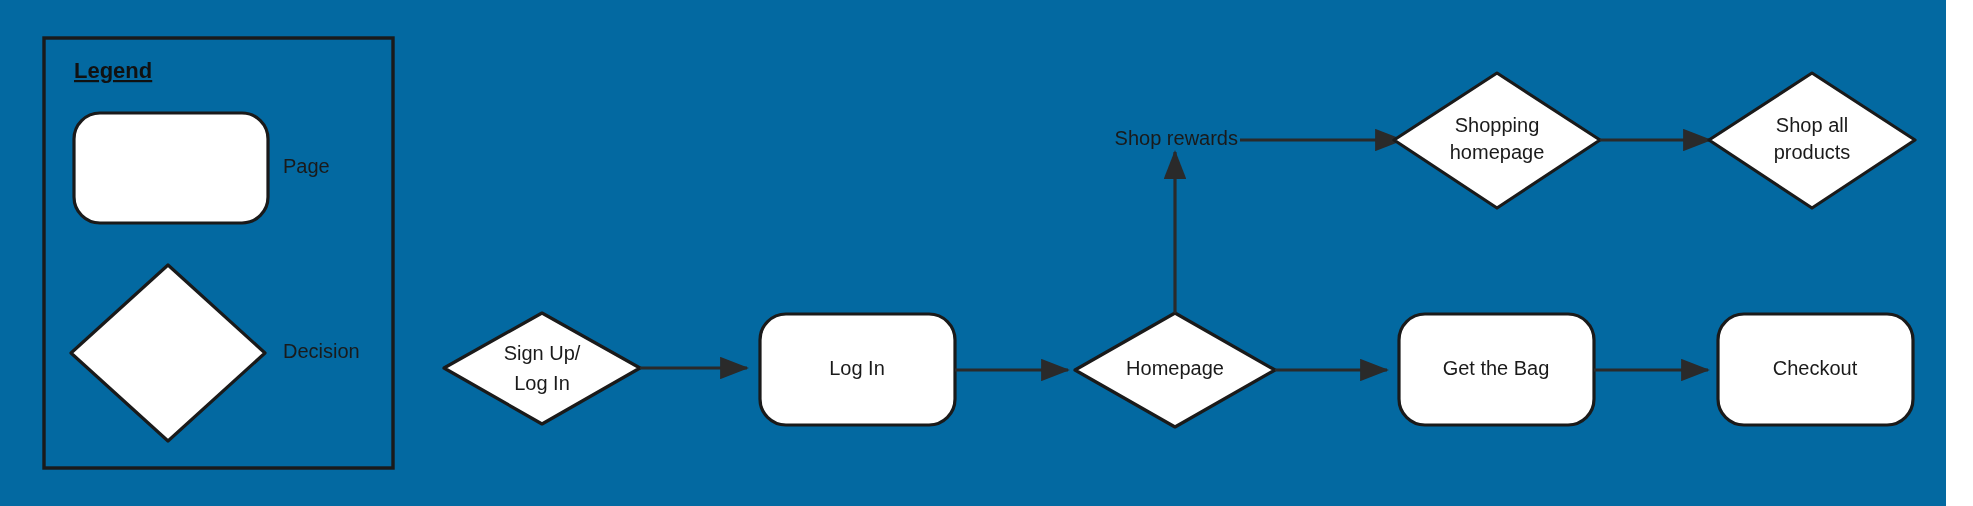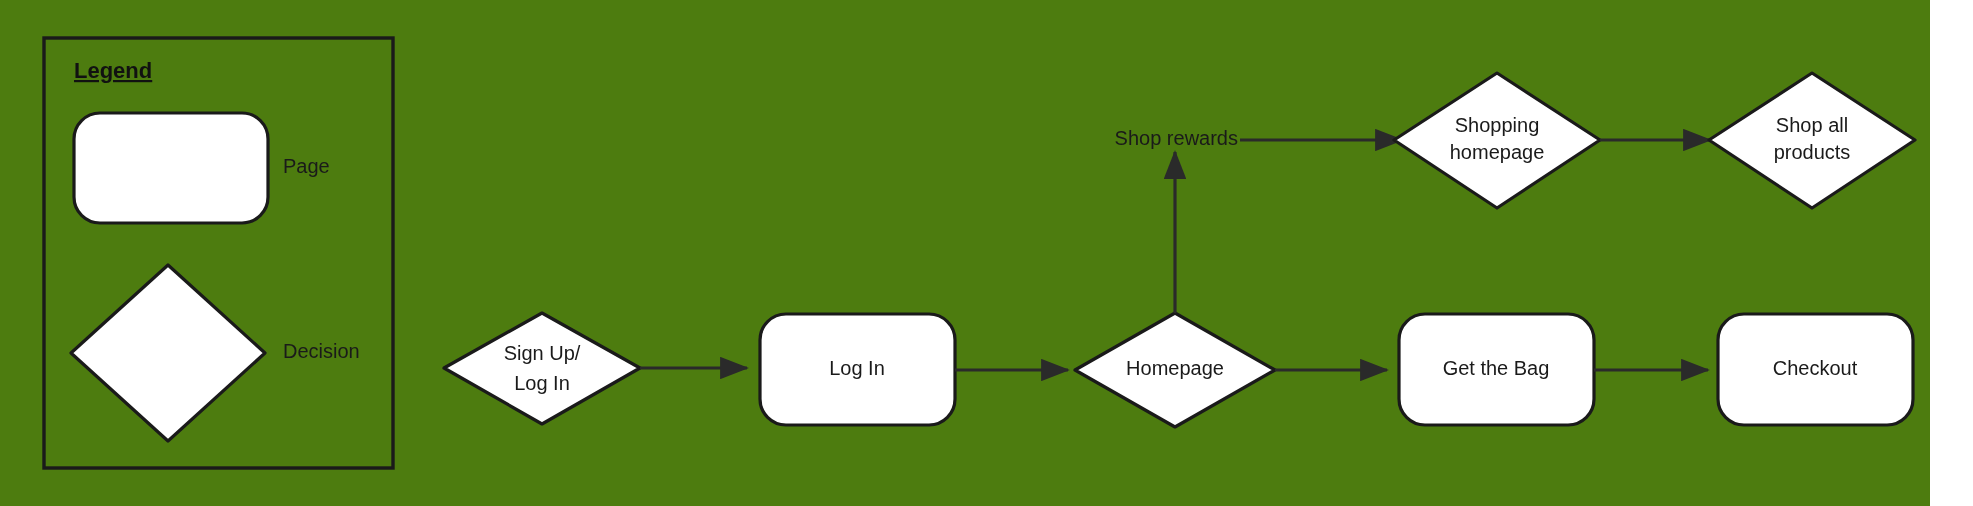--- a/index.html
+++ b/index.html
@@ -10,21 +10,22 @@
   body {
     width: 1973px;
     height: 506px;
     font-family: "Liberation Sans", sans-serif;
     overflow: hidden;
   }
   #canvas {
     position: relative;
     width: 1930px;
     height: 506px;
-    background: #4d7c0f;
+    background: #0369a1;
+    padding-left: 16px;
   }
   svg#diagram {
     position: absolute;
     top: 0;
     left: 0;
     width: 1973px;
     height: 506px;
   }
   .shape-stroke {
     fill: #ffffff;

